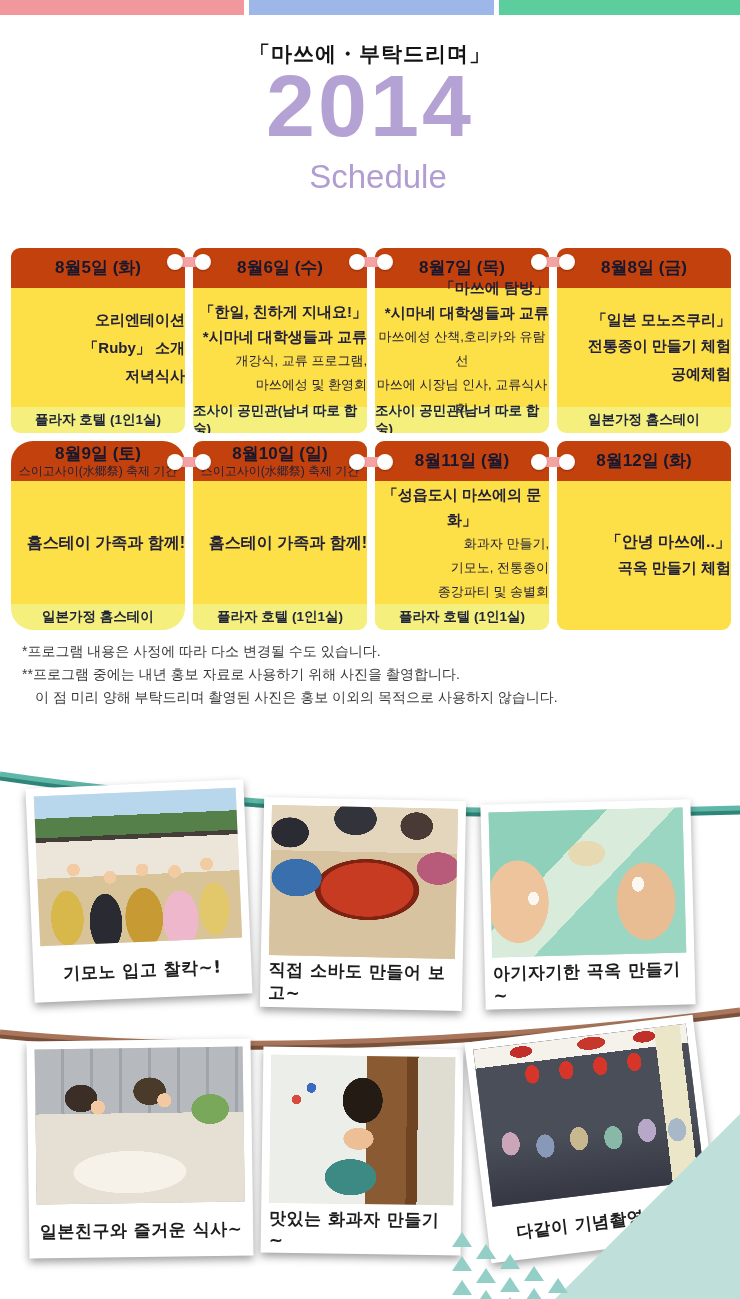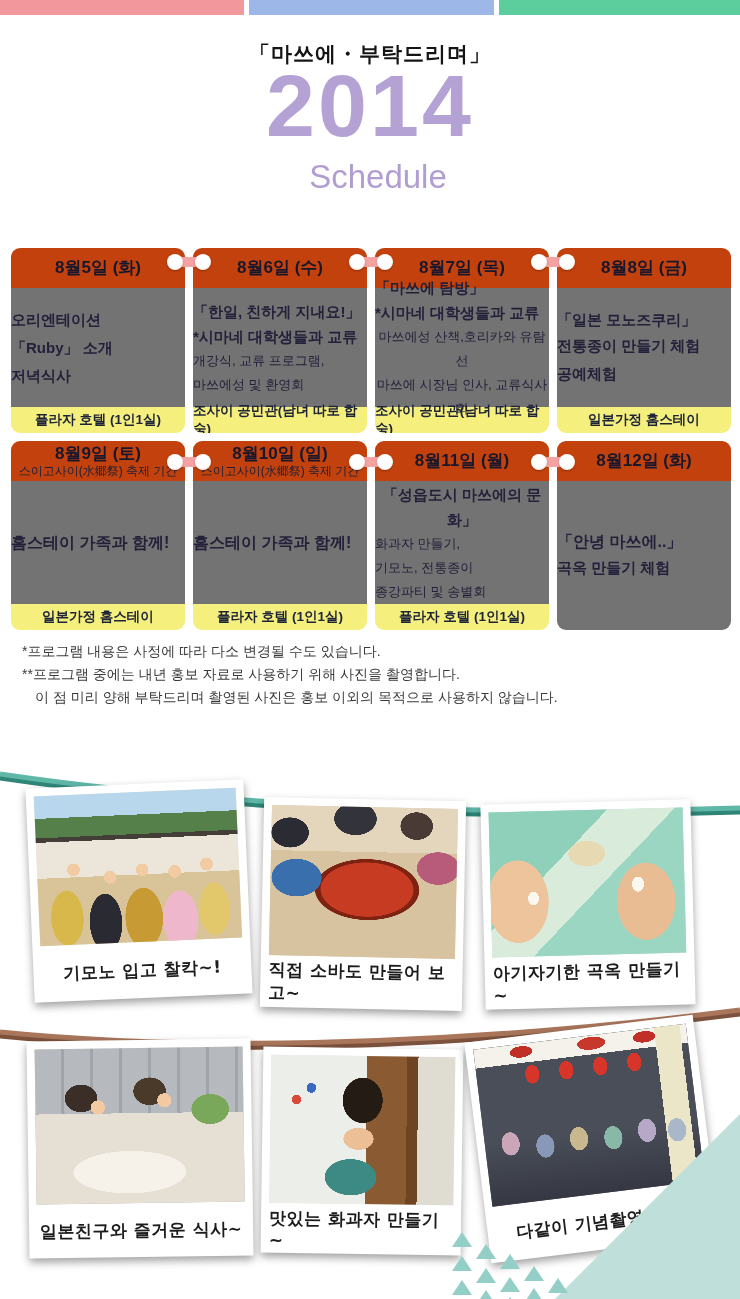--- a/index.html
+++ b/index.html
@@ -19,21 +19,21 @@
     font-size:88px;font-weight:600;color:#B5A2D4;letter-spacing:3px;line-height:1.1;}
   .schedule-label{position:absolute;top:158px;left:8px;width:740px;text-align:center;
     font-size:33px;font-weight:500;color:#B19DD1;}
 
   
   .card{position:absolute;width:174px;border-radius:9px;overflow:hidden;}
   .card .hdr{height:40px;background:#c2410c;display:flex;flex-direction:column;
     align-items:center;justify-content:center;}
   .card .date{font-size:17px;font-weight:bold;color:#17172e;line-height:20px;}
   .card .sub{font-size:12px;font-weight:500;color:#20203a;line-height:14px;}
-  .card .bd{background:#737373;display:flex;flex-direction:column;align-items:flex-start;
+  .card .bd{background:#fde047;display:flex;flex-direction:column;align-items:flex-end;
     justify-content:center;text-align:center;color:#23203A;}
   .row1 .bd{height:119px;} .row2 .bd{height:123px;}
   .card .ft{height:26px;background:#F5EF7D;display:flex;align-items:center;
     justify-content:center;font-size:13.5px;font-weight:600;color:#1d2338;}
   .emph{font-size:15px;font-weight:bold;line-height:25px;}
   .ln{font-size:13px;line-height:24px;font-weight:500;}
   .ln-lg{font-size:15px;line-height:28px;font-weight:700;}
   .ln-big{font-size:16px;line-height:26px;font-weight:bold;}
   .bd-noft{height:149px !important;}
 
@@ -188,21 +188,21 @@
       <div class="date">8월8일 (금)</div>
     </div>
     <div class="bd">
       <div class="emph">「일본 모노즈쿠리」</div>
       <div class="ln-lg">전통종이 만들기 체험</div>
       <div class="ln-lg">공예체험</div>
     </div>
     <div class="ft">일본가정 홈스테이</div>
   </div>
 
-  <div class="card row2" style="left:11px;top:441px;">
+  <div class="card row2" style="left:11px;top:441px;border-radius:22px;">
     <div class="hdr">
       <div class="date">8월9일 (토)</div>
       <div class="sub">스이고사이(水郷祭) 축제 기간</div>
     </div>
     <div class="bd">
       <div class="ln-big">홈스테이 가족과 함께!</div>
     </div>
     <div class="ft">일본가정 홈스테이</div>
   </div>
 

